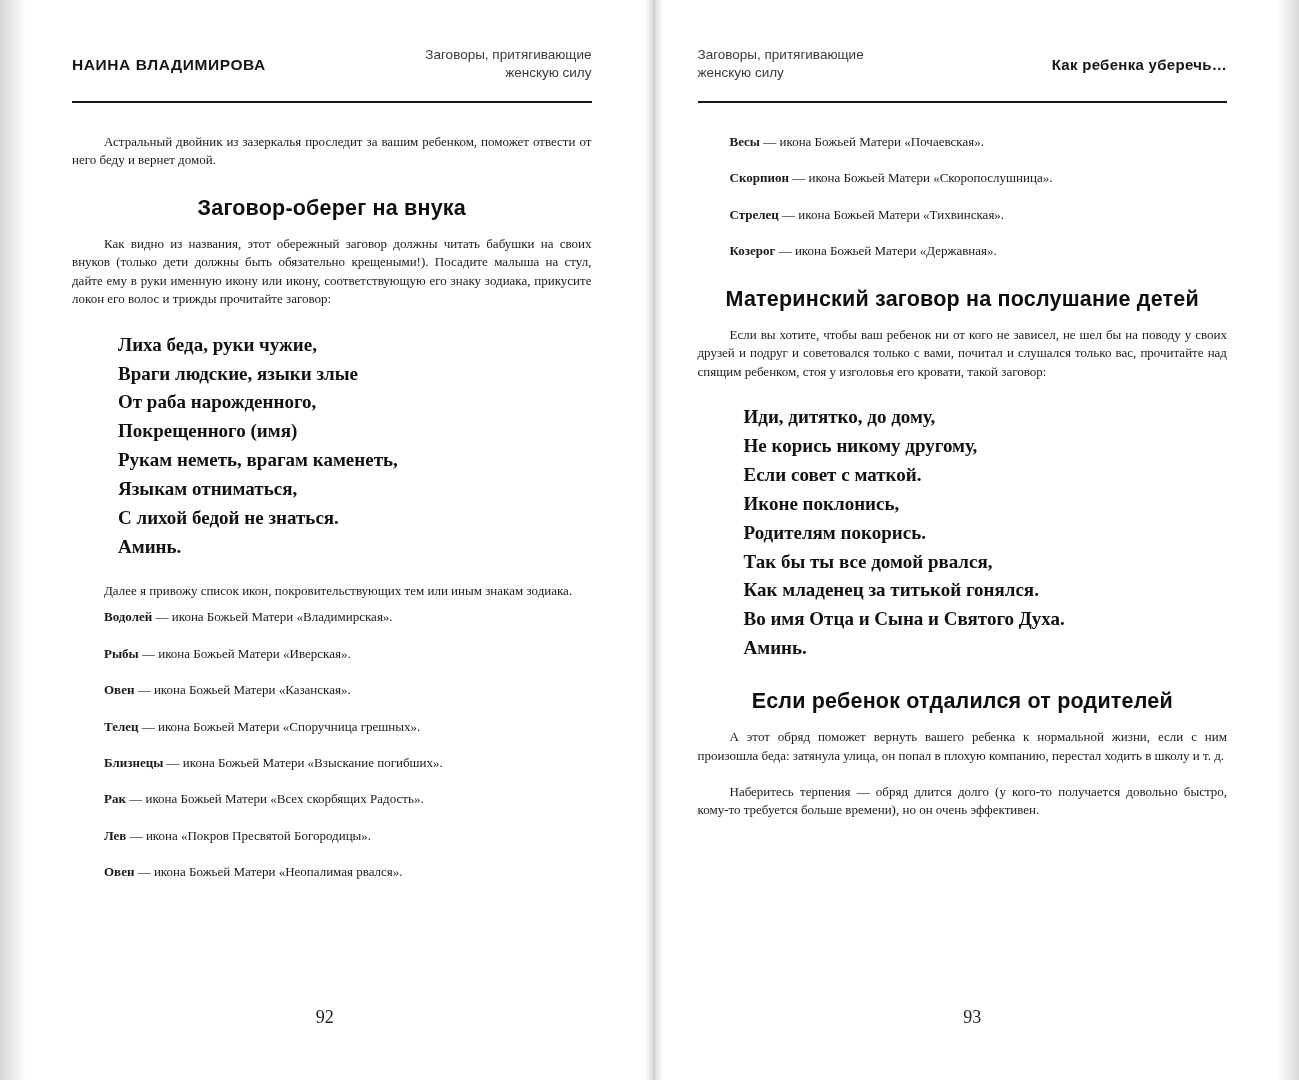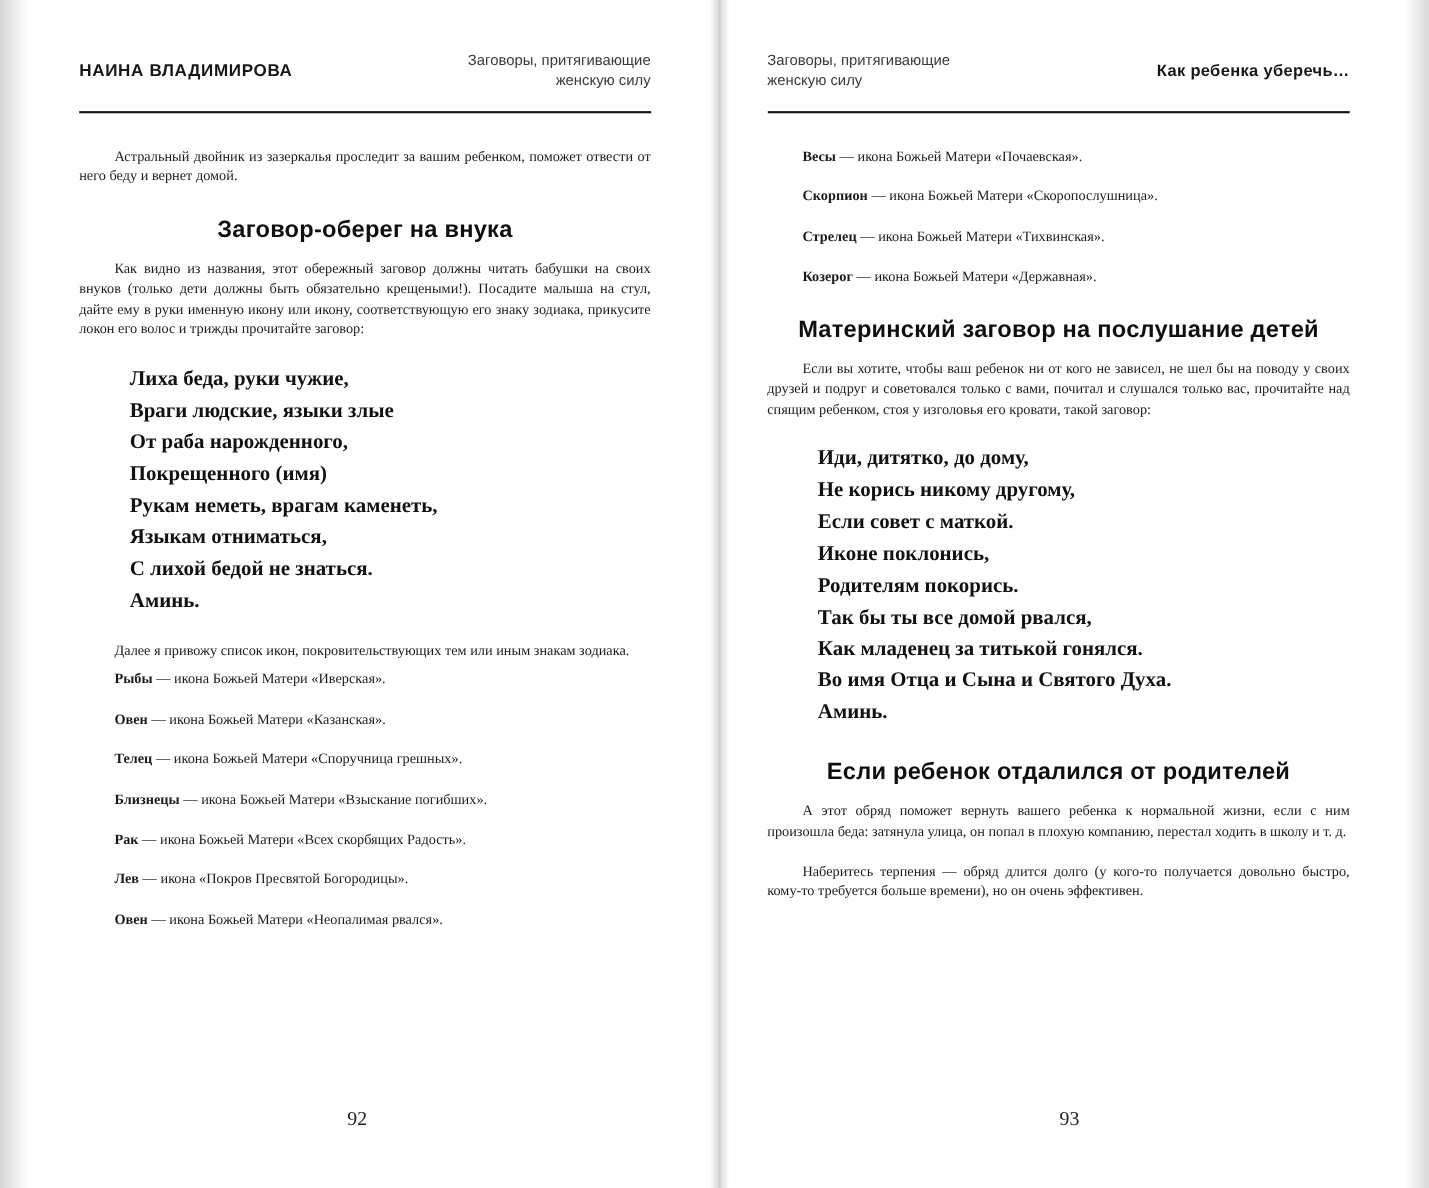--- a/index.html
+++ b/index.html
@@ -181,20 +181,21 @@
       <div>Покрещенного (имя)</div>
       <div>Рукам неметь, врагам каменеть,</div>
       <div>Языкам отниматься,</div>
       <div>С лихой бедой не знаться.</div>
       <div>Аминь.</div>
     </div>
 
     <p>Далее я привожу список икон, покровительствующих тем или иным знакам зодиака.</p>
 
     <div class="list">
+      <p><b>Водолей</b><span> — икона Божьей Матери «Владимирская».</span></p>
       <p><b>Рыбы</b><span> — икона Божьей Матери «Иверская».</span></p>
       <p><b>Овен</b><span> — икона Божьей Матери «Казанская».</span></p>
       <p><b>Телец</b><span> — икона Божьей Матери «Споручница грешных».</span></p>
       <p><b>Близнецы</b><span> — икона Божьей Матери «Взыскание погибших».</span></p>
       <p><b>Рак</b><span> — икона Божьей Матери «Всех скорбящих Радость».</span></p>
       <p><b>Лев</b><span> — икона «Покров Пресвятой Богородицы».</span></p>
       <p><b>Овен</b><span> — икона Божьей Матери «Неопалимая рвался».</span></p>
     </div>
 
     <div class="folio folio-left">92</div>

